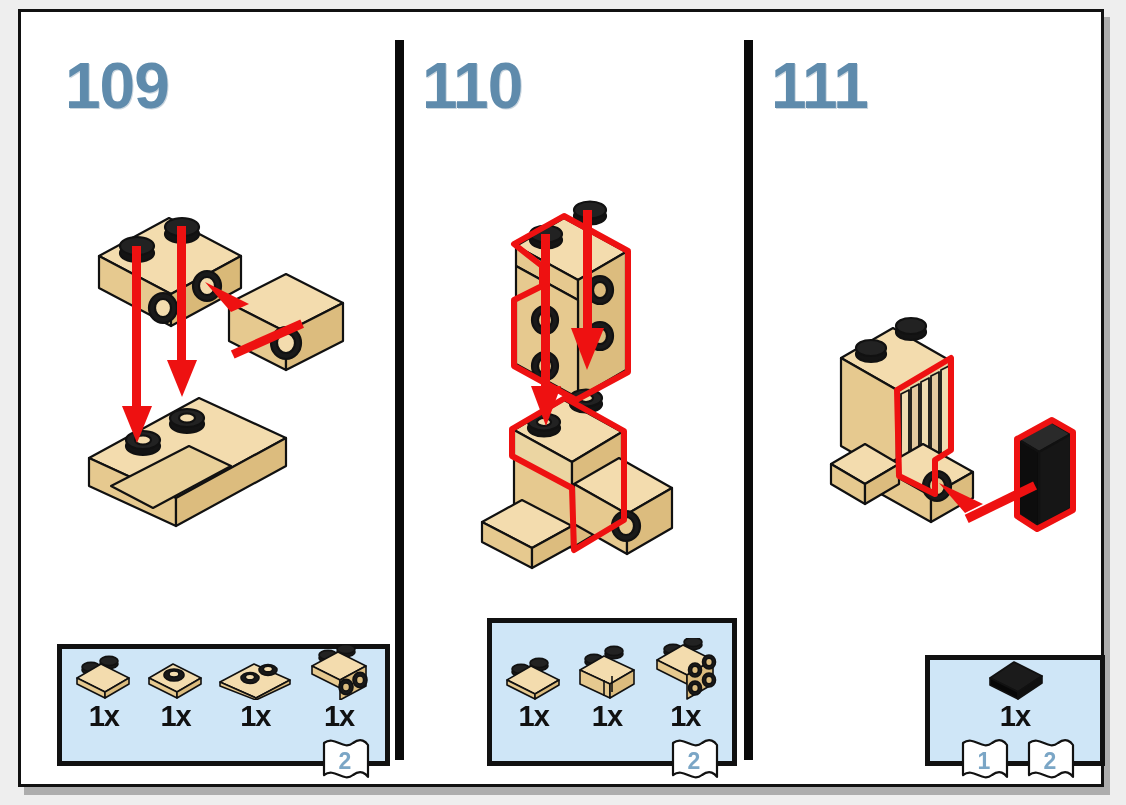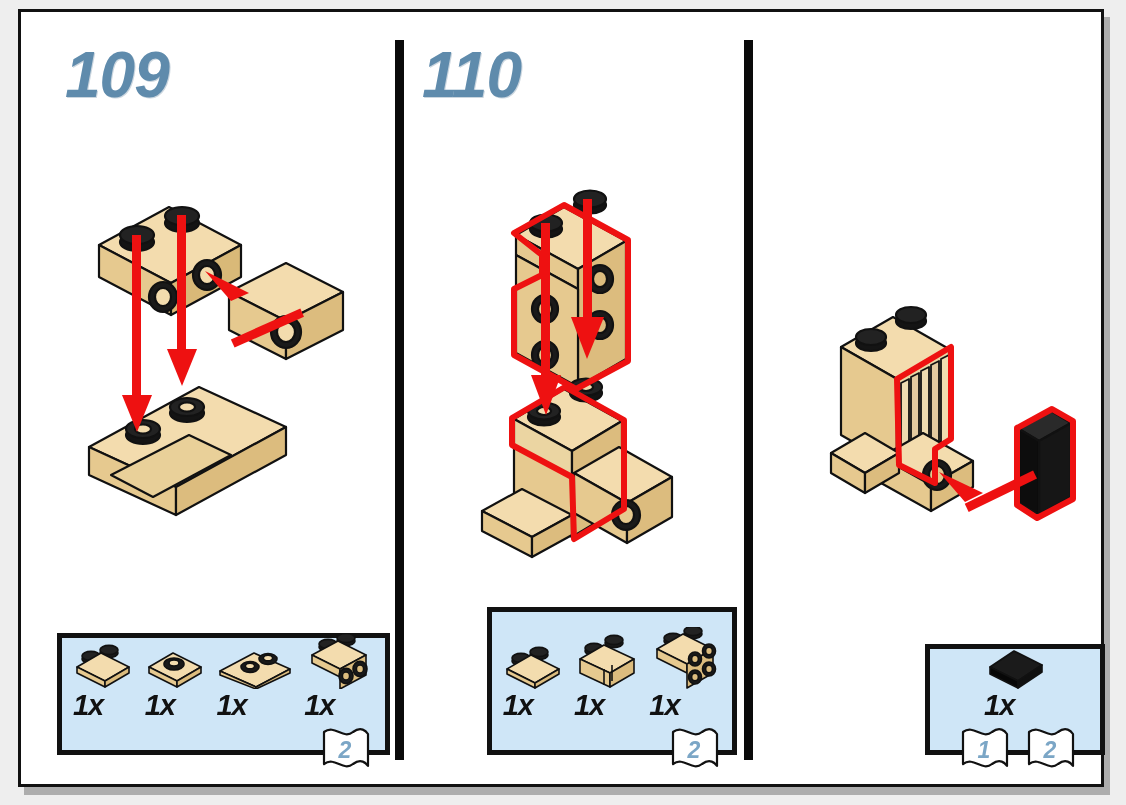--- a/index.html
+++ b/index.html
@@ -16,21 +16,21 @@
     border:3px solid #111111;
     box-sizing:border-box;
     box-shadow:6px 8px 0 rgba(120,120,120,0.55);
   }
   .divider{
     position:absolute;width:9px;background:#0a0a0a;top:28px;height:720px;
   }
   #divider-1{left:374px;}
   #divider-2{left:723px;}
 
-  .panel{position:absolute;top:0;height:100%;font-style:italic;}
+  .panel{position:absolute;top:11px;height:100%;}
   #panel-109{left:0px;width:374px;}
   #panel-110{left:383px;width:284px;}
   #panel-111{left:732px;width:354px;}
 
   .step-number{
     position:absolute;
     font-size:64px;font-weight:bold;color:#5f8bac;
     letter-spacing:-1px;line-height:1;
     text-shadow:1px 1px 0 rgba(140,165,185,.45);
   }
@@ -51,21 +51,21 @@
   }
   #parts-box-109{left:36px;top:621px;width:333px;height:122px;}
   #parts-box-110{left:83px;top:595px;width:250px;height:148px;}
   #parts-box-111{left:172px;top:632px;width:180px;height:111px;}
 
   .parts-row{
     position:absolute;left:0;top:0;width:100%;height:100%;
     display:flex;align-items:flex-end;justify-content:space-around;
     padding:0 6px 30px 6px;box-sizing:border-box;
   }
-  .part{display:flex;flex-direction:column;align-items:flex-start;}
+  .part{display:flex;flex-direction:column;align-items:center;}
   .part-qty{
     font-size:29px;font-weight:bold;color:#111111;line-height:1;
     margin-top:2px;letter-spacing:-1px;
   }
   .part-art{height:52px;display:flex;align-items:flex-end;justify-content:center;}
 
   .flags{position:absolute;bottom:-26px;display:flex;gap:14px;}
   #flags-109{right:14px;}
   #flags-110{right:12px;}
   #flags-111{left:28px;}
@@ -353,20 +353,21 @@
           <svg width="52" height="50" viewBox="0 0 52 50">
             <path d="M5,6 C16,-2 24,14 34,6 C42,0 47,5 49,8 L49,40 C47,37 42,32 34,38 C24,46 16,30 5,38 Z" fill="#ffffff" stroke="#111" stroke-width="2.2" stroke-linejoin="round"></path>
           </svg>
           <div class="flag-num">2</div>
         </div>
       </div>
     </div>
   </div>
 
   <div class="panel" id="panel-111">
+    <div class="step-number" id="step-num-111">111</div>
 
     <div class="assembly" id="assembly-111">
       <svg width="280" height="240" viewBox="0 0 280 240">
         <g stroke="#111" stroke-width="2.2" stroke-linejoin="round">
 
           <g>
             <polygon points="18,50 70,20 126,52 74,82" fill="#f3dcae"></polygon>
             <polygon points="18,50 74,82 74,170 18,138" fill="#e6c98f"></polygon>
             <polygon points="74,82 126,52 126,140 74,170" fill="#dcbc7e"></polygon>
             <ellipse cx="48" cy="46" rx="15" ry="8" fill="#141414"></ellipse>

